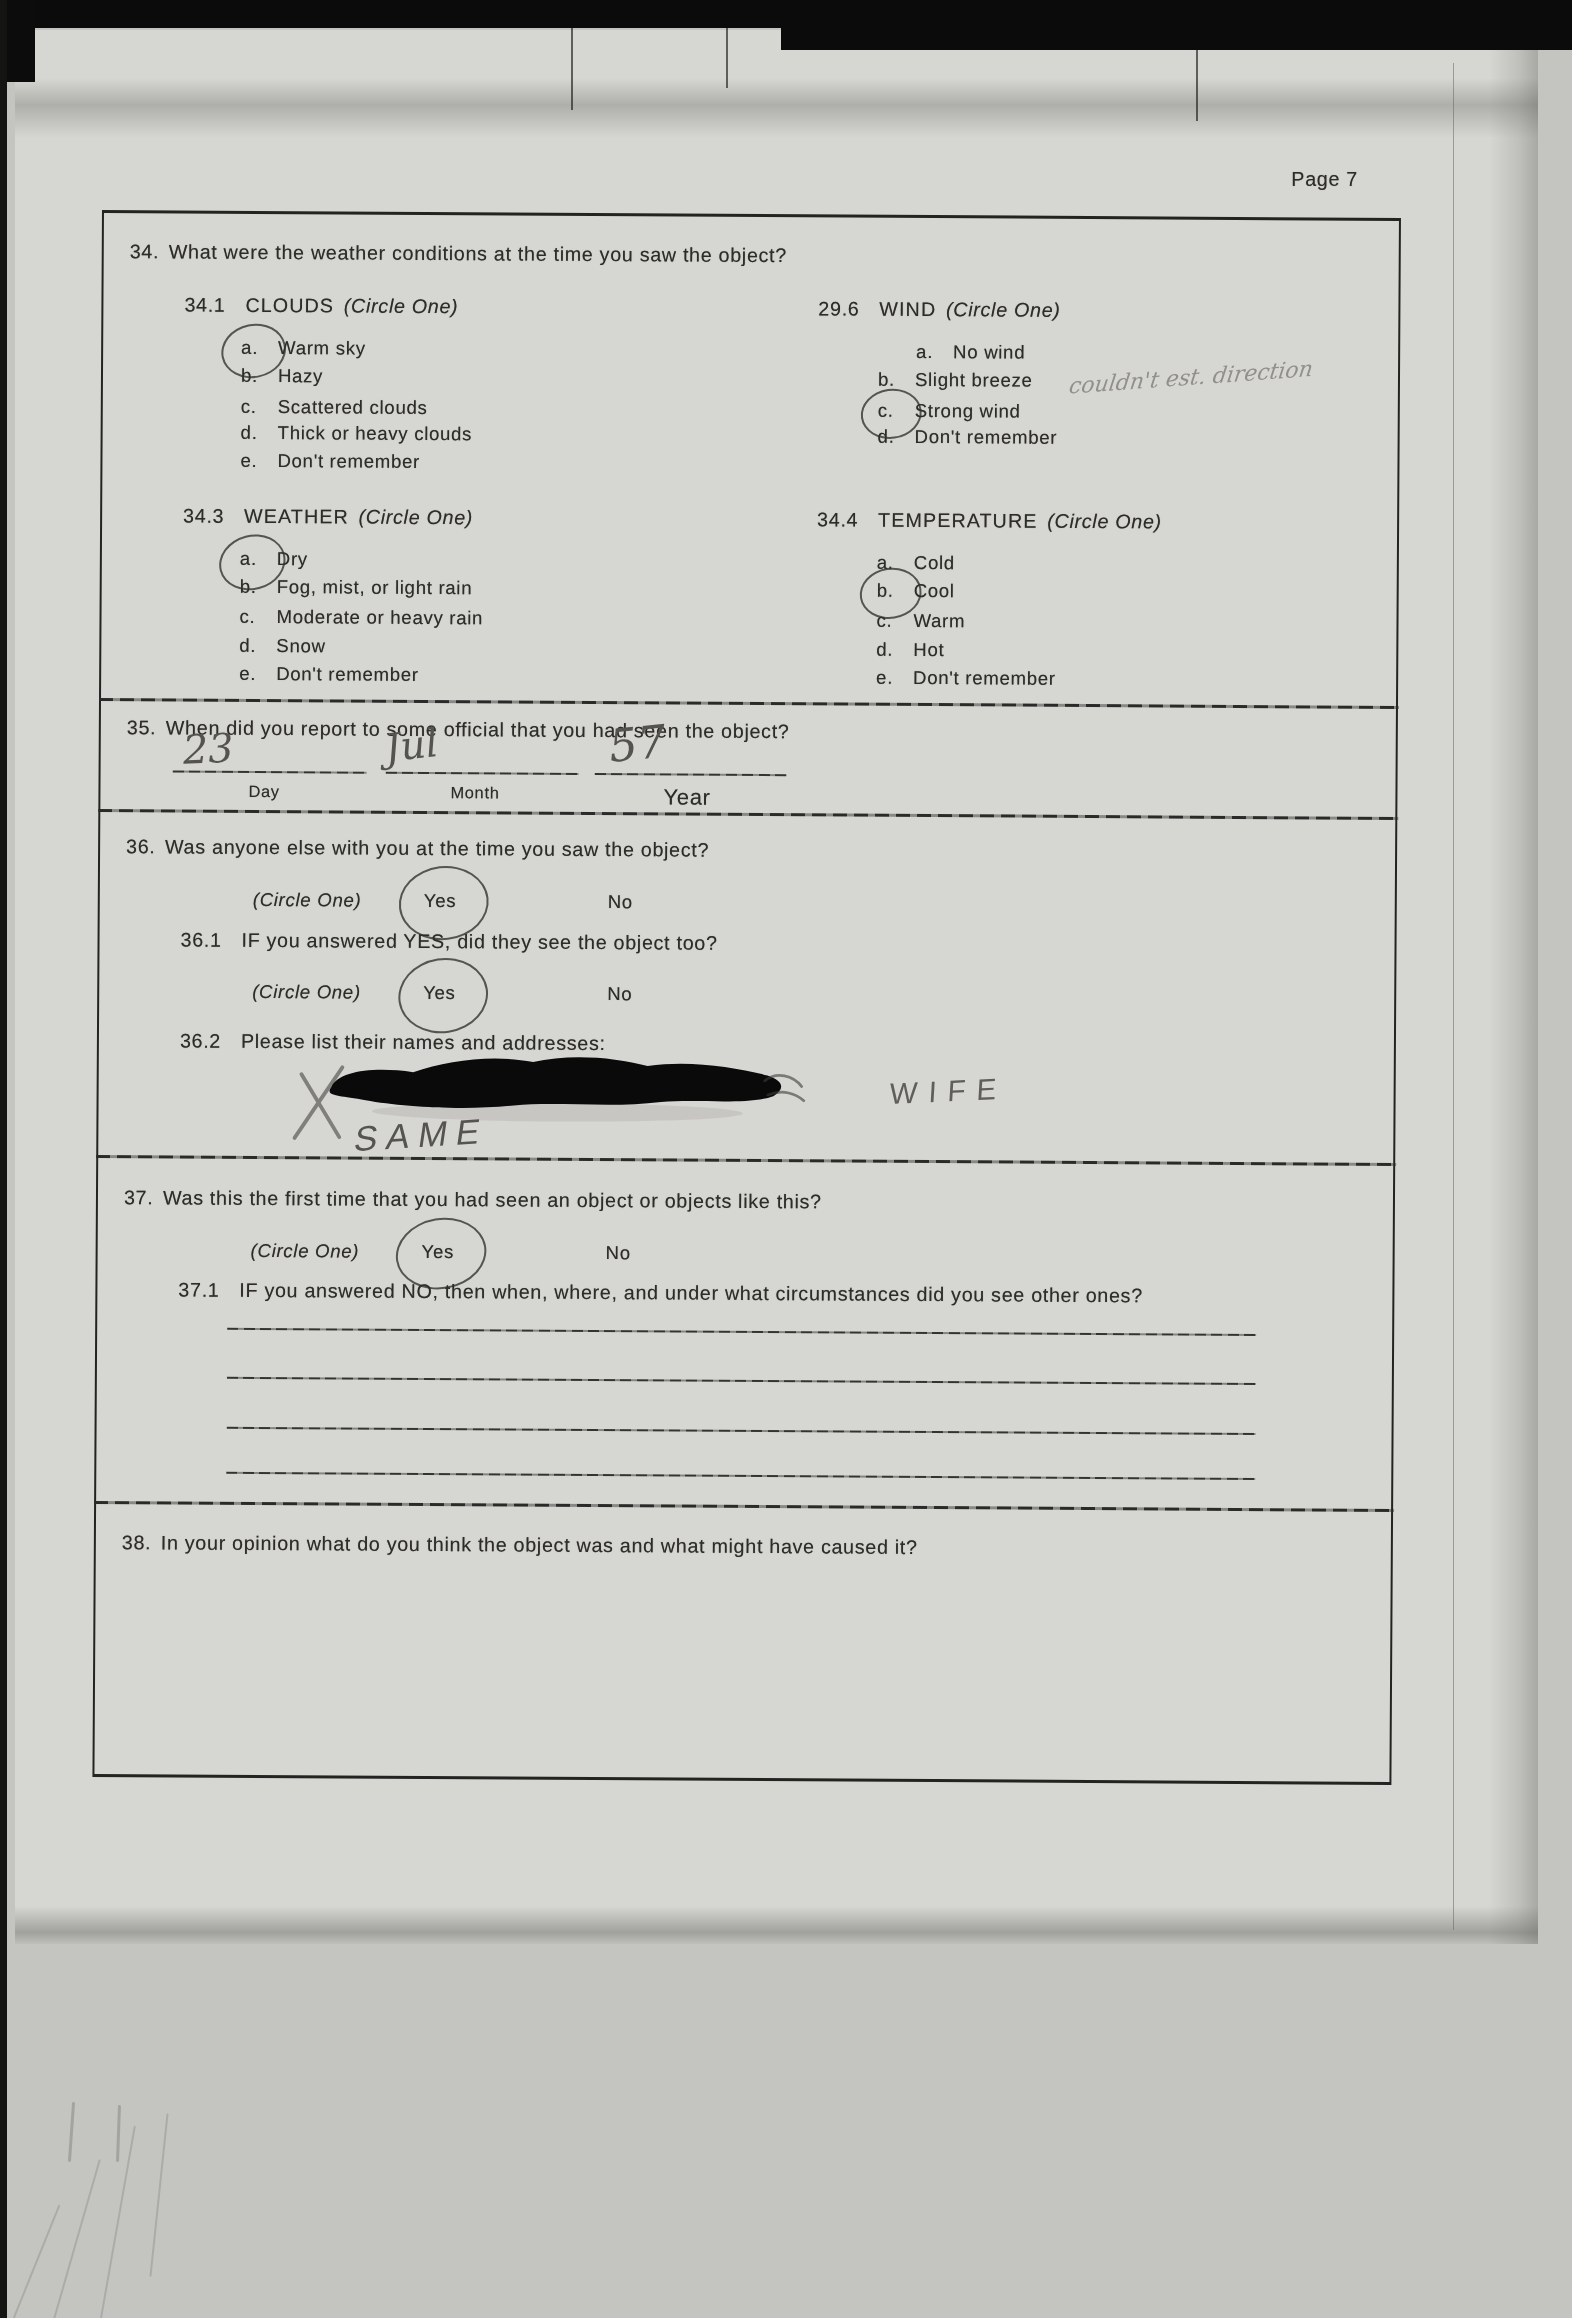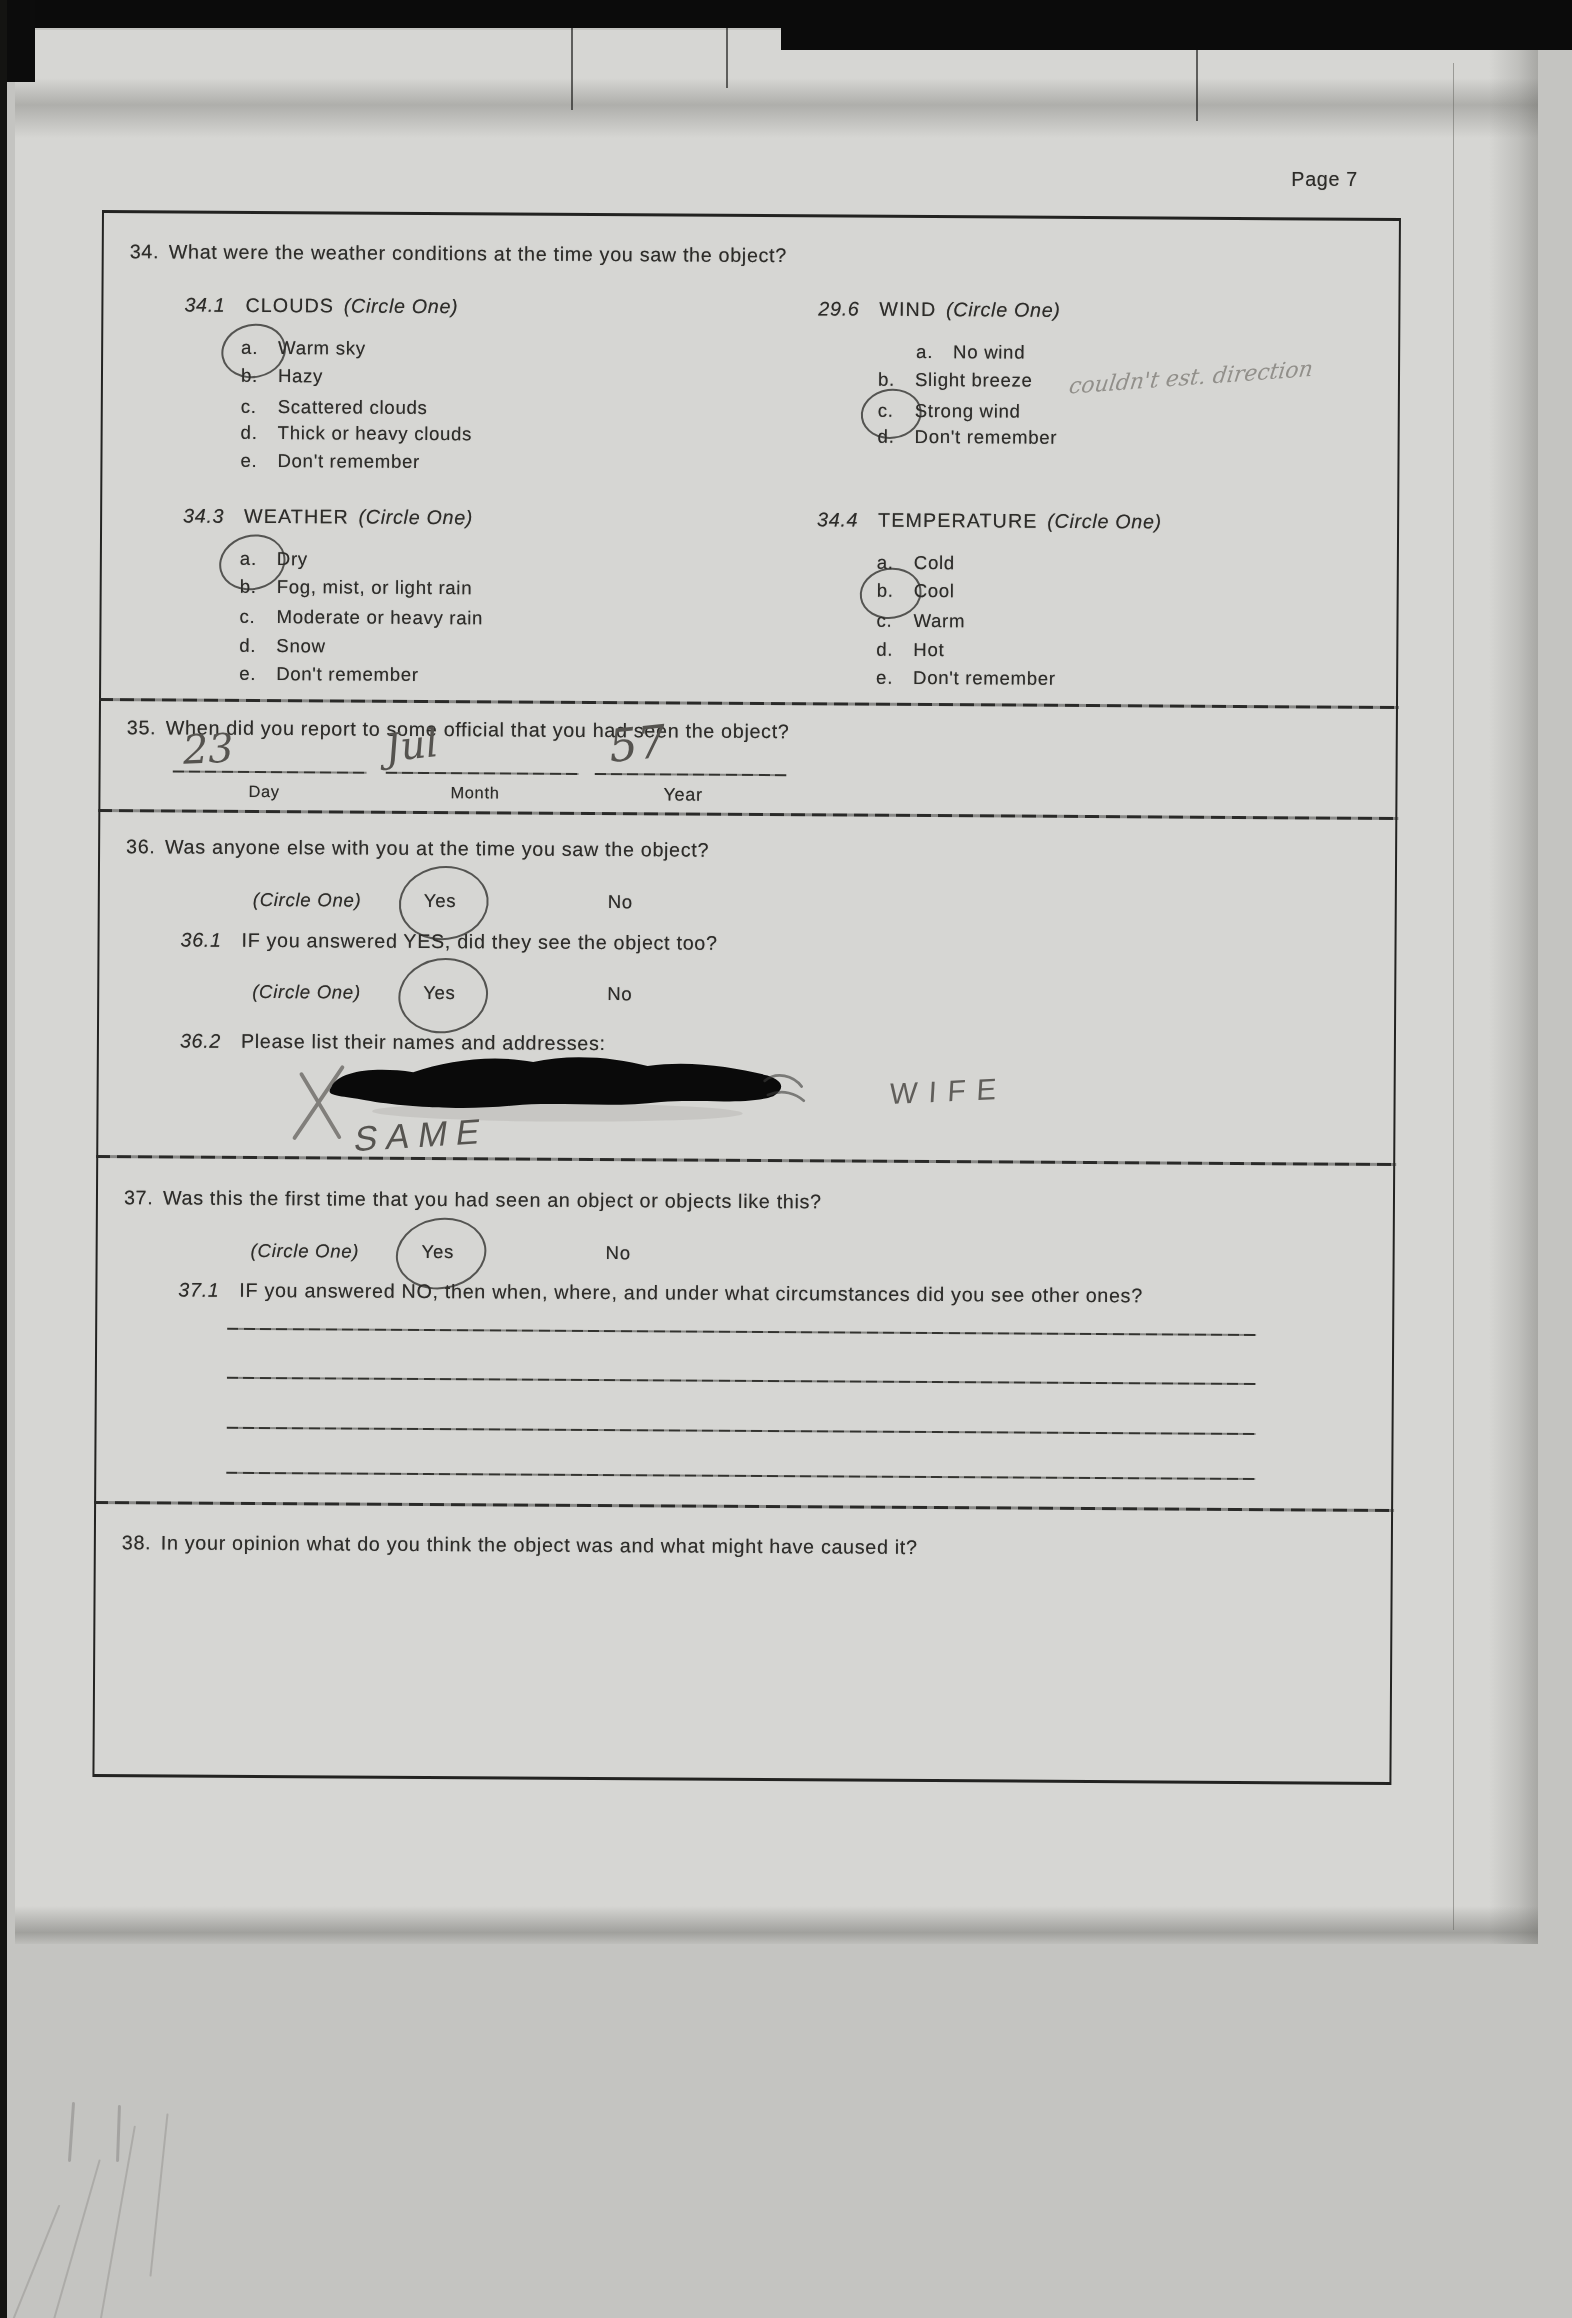--- a/index.html
+++ b/index.html
@@ -21,21 +21,21 @@
       background:linear-gradient(90deg,rgba(90,90,86,0) 0%,rgba(90,90,86,.18) 60%,rgba(70,70,66,.32) 100%);}
   .crease-line{position:absolute;left:1438px;top:33px;width:1.1px;height:1867px;background:rgba(105,105,101,.55);}
   .scratch{position:absolute;width:1.6px;background:#a09e9b;opacity:.65;border-radius:1.1px;}
   .pencil-tick{position:absolute;width:3.3px;background:#8b8987;opacity:.55;border-radius:1.6px;}
   
   .print{color:#2d2c29;text-shadow:0 0 0.7px rgba(35,35,32,.5);letter-spacing:0.7px;}
   .page-num{position:absolute;left:1276px;top:138px;font-size:19.7px;}
   .q{position:absolute;font-size:19.7px;white-space:nowrap;}
   .opt{position:absolute;font-size:18.6px;white-space:nowrap;}
   .qn{display:inline-block;width:39px;}
-  .qn-sub{display:inline-block;width:61px;font-style:italic;}
+  .qn-sub{display:inline-block;width:61px;}
   .g-title{margin-right:9.8px;letter-spacing:1.1px;}
   .it{font-style:italic;}
   .letter{display:inline-block;width:37px;}
   .abs{position:absolute;white-space:nowrap;}
   
   .formbox{position:absolute;left:87px;top:180px;width:1295px;height:1561px;
       border-style:solid;border-color:#232321;border-width:3.8px 2.7px 3.3px 2.2px;
       transform:rotate(.35deg);transform-origin:top left;}
   .hr{position:absolute;left:-2.2px;right:-2.7px;height:2.7px;
       background:repeating-linear-gradient(90deg,#2a2a28 0 14px,rgba(42,42,40,.45) 14px 21px);}
@@ -149,21 +149,21 @@
       <div class="hr" style="top:485px"></div>
 
       <div class="q print" style="left:26px;top:503px">
         <span class="qn">35.</span><span>When did you report to some official that you had seen the object?</span>
       </div>
       <div class="ansline" style="left:72px;top:557px;width:194px"></div>
       <div class="ansline" style="left:285px;top:557px;width:193px"></div>
       <div class="ansline" style="left:494px;top:557px;width:192px"></div>
       <div class="opt print abs" style="left:148px;top:568px;font-size:16.4px">Day</div>
       <div class="opt print abs" style="left:350px;top:568px;font-size:16.4px">Month</div>
-      <div class="opt print abs" style="left:563px;top:568px;font-size:18px">Year</div>
+      <div class="opt print abs" style="left:563px;top:568px;font-size:22px">Year</div>
       <div class="hw" style="left:82px;top:512px;font-size:40px;transform:rotate(-3deg)">23</div>
       <div class="hw" style="left:284px;top:508px;font-size:39px;transform:rotate(-7deg)">Jul</div>
       <div class="hw" style="left:508px;top:501px;font-size:45px;transform:rotate(-6deg)">57</div>
 
       <div class="hr" style="top:596px"></div>
 
       <div class="q print" style="left:26px;top:622px">
         <span class="qn">36.</span><span>Was anyone else with you at the time you saw the object?</span>
       </div>
       <div class="opt print it abs" style="left:153px;top:675px">(Circle One)</div>

